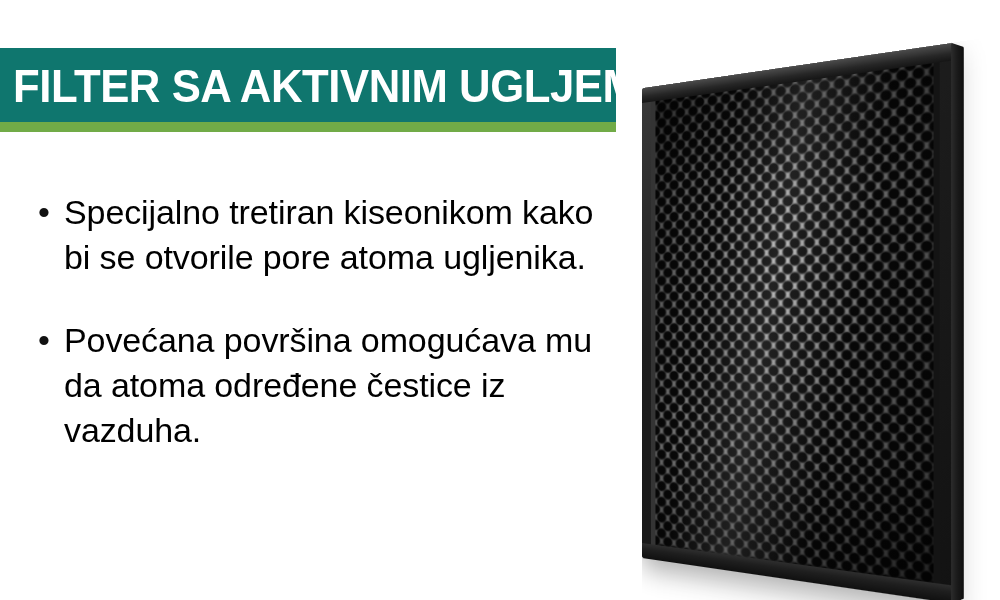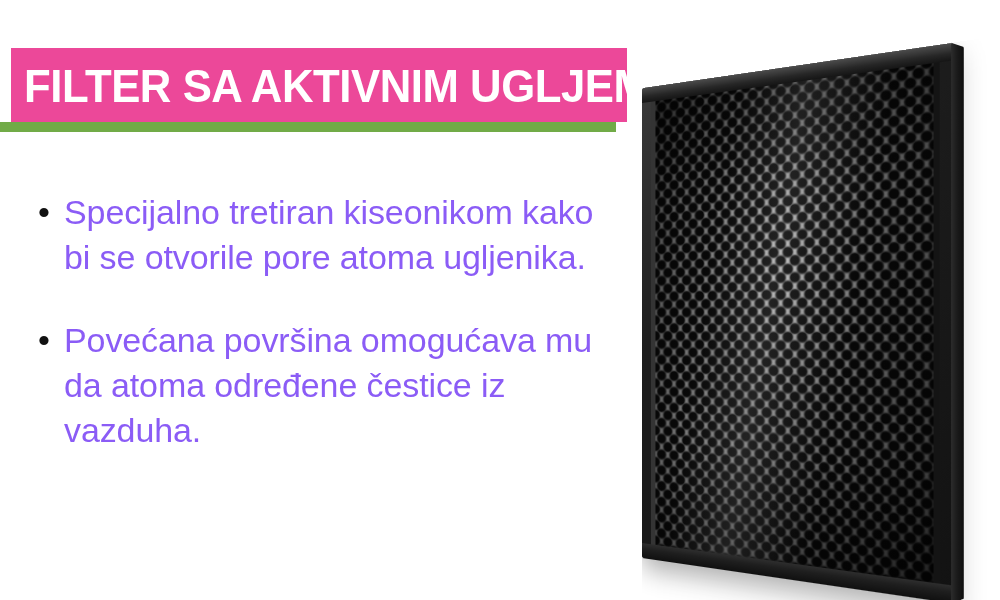--- a/index.html
+++ b/index.html
@@ -17,25 +17,25 @@
 
   #slide {
     position: absolute;
     inset: 0;
     background: #ffffff;
   }
 
   
   #title-banner {
     position: absolute;
-    left: 11px;
+    left: 0;
     top: 48px;
     width: 616px;
     height: 74px;
-    background: #ec4899;
+    background: #0f766e;
     box-sizing: border-box;
     display: flex;
     align-items: center;
   }
   #title-text {
     color: #ffffff;
     font-size: 47px;
     font-weight: bold;
     letter-spacing: -0.5px;
     line-height: 1;
@@ -71,21 +71,21 @@
     width: 26px;
     font-size: 34px;
     line-height: 45px;
     color: #111111;
     text-align: left;
   }
   .bullet-text {
     flex: 1 1 auto;
     font-size: 34px;
     line-height: 45px;
-    color: #8b5cf6;
+    color: #000000;
     letter-spacing: -0.1px;
     white-space: pre-line;
   }
 
   
   #filter-photo {
     position: absolute;
     left: 620px;
     top: 70px;
     width: 360px;

